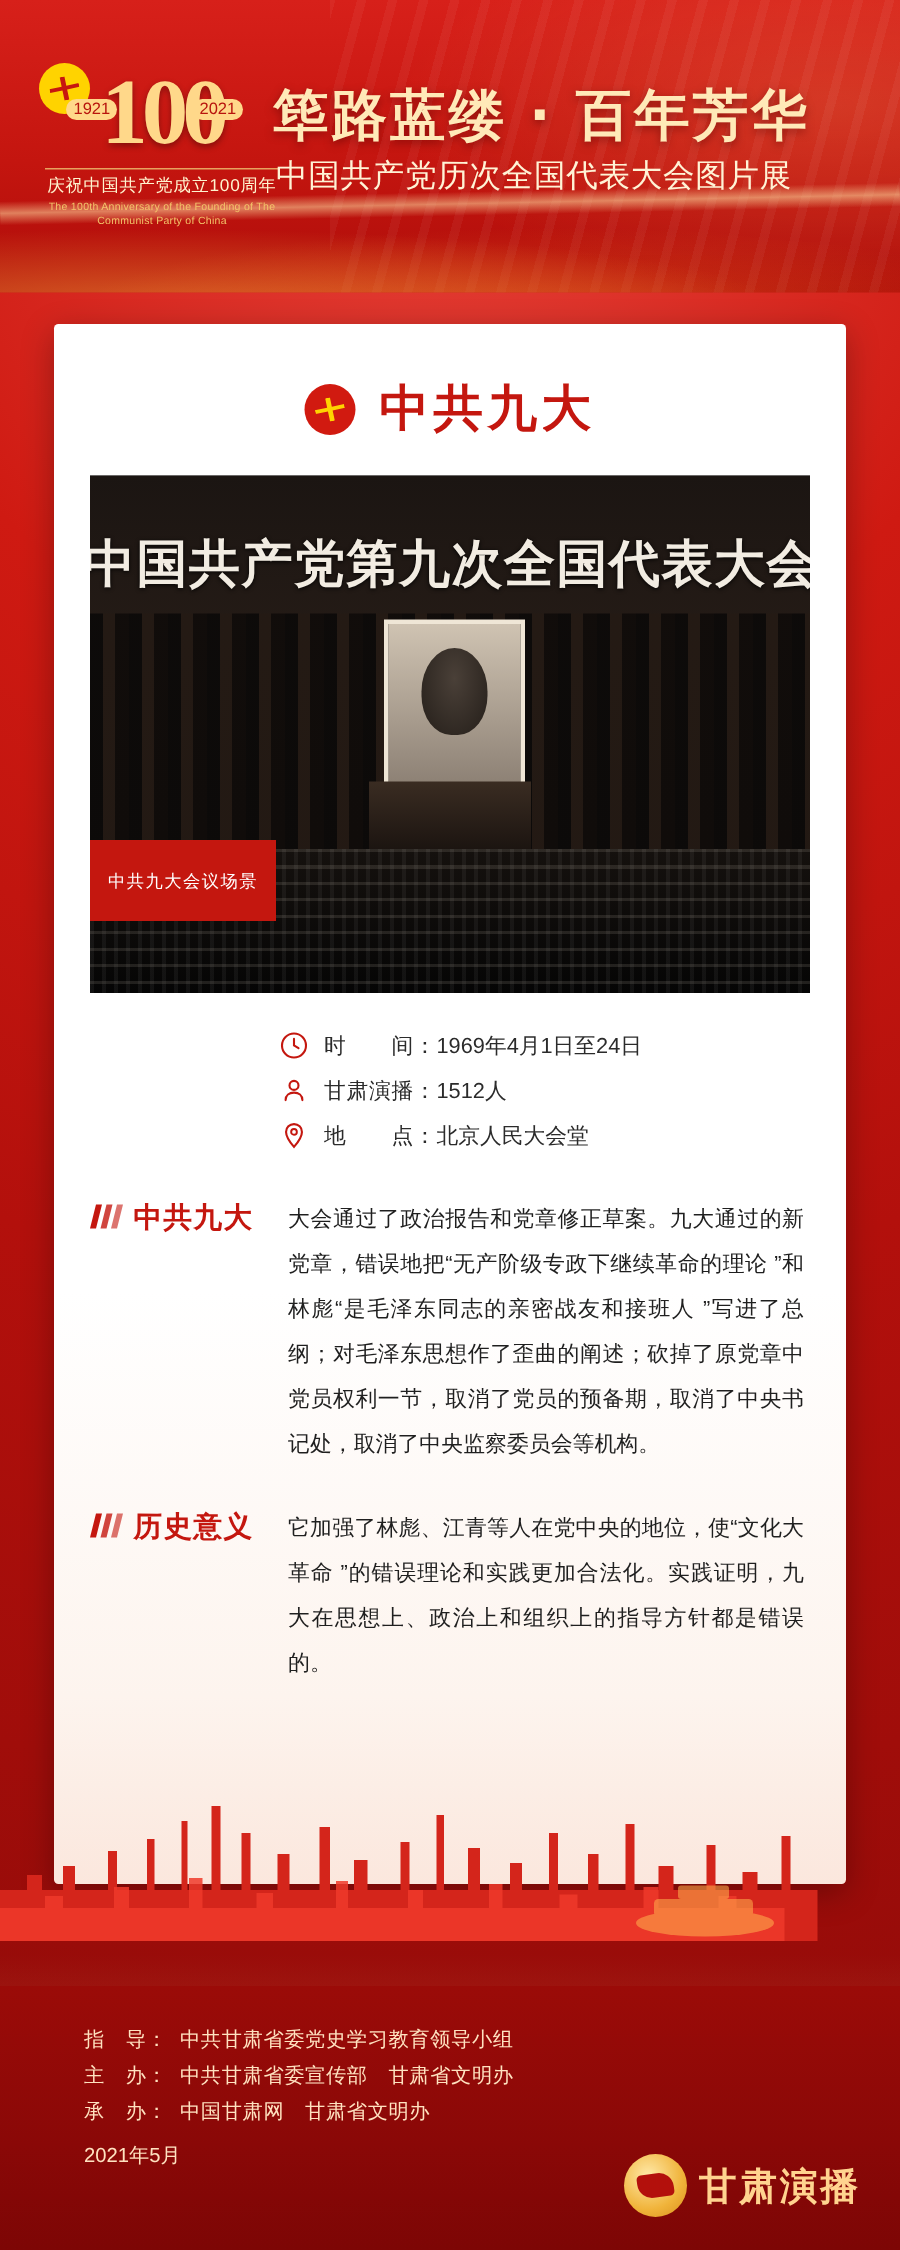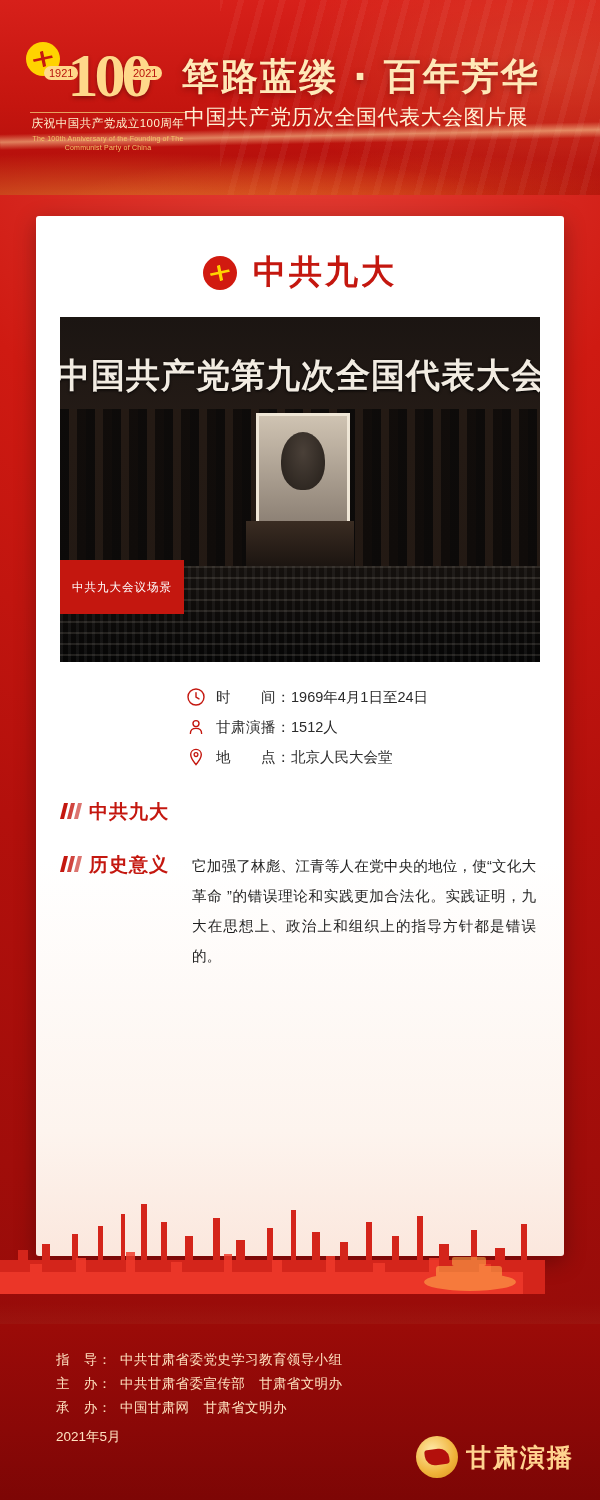--- a/index.html
+++ b/index.html
@@ -291,20 +291,21 @@
 
     <div class="section">
       <div class="sec-head">
         <span class="bars">
             <i></i>
             <i></i>
             <i></i>
           </span>
         <span class="sec-title">中共九大</span>
       </div>
+      <div class="sec-body">大会通过了政治报告和党章修正草案。九大通过的新党章，错误地把“无产阶级专政下继续革命的理论 ”和林彪“是毛泽东同志的亲密战友和接班人 ”写进了总纲；对毛泽东思想作了歪曲的阐述；砍掉了原党章中党员权利一节，取消了党员的预备期，取消了中央书记处，取消了中央监察委员会等机构。</div>
     </div>
 
     <div class="section">
       <div class="sec-head">
         <span class="bars">
             <i></i>
             <i></i>
             <i></i>
           </span>
         <span class="sec-title">历史意义</span>

